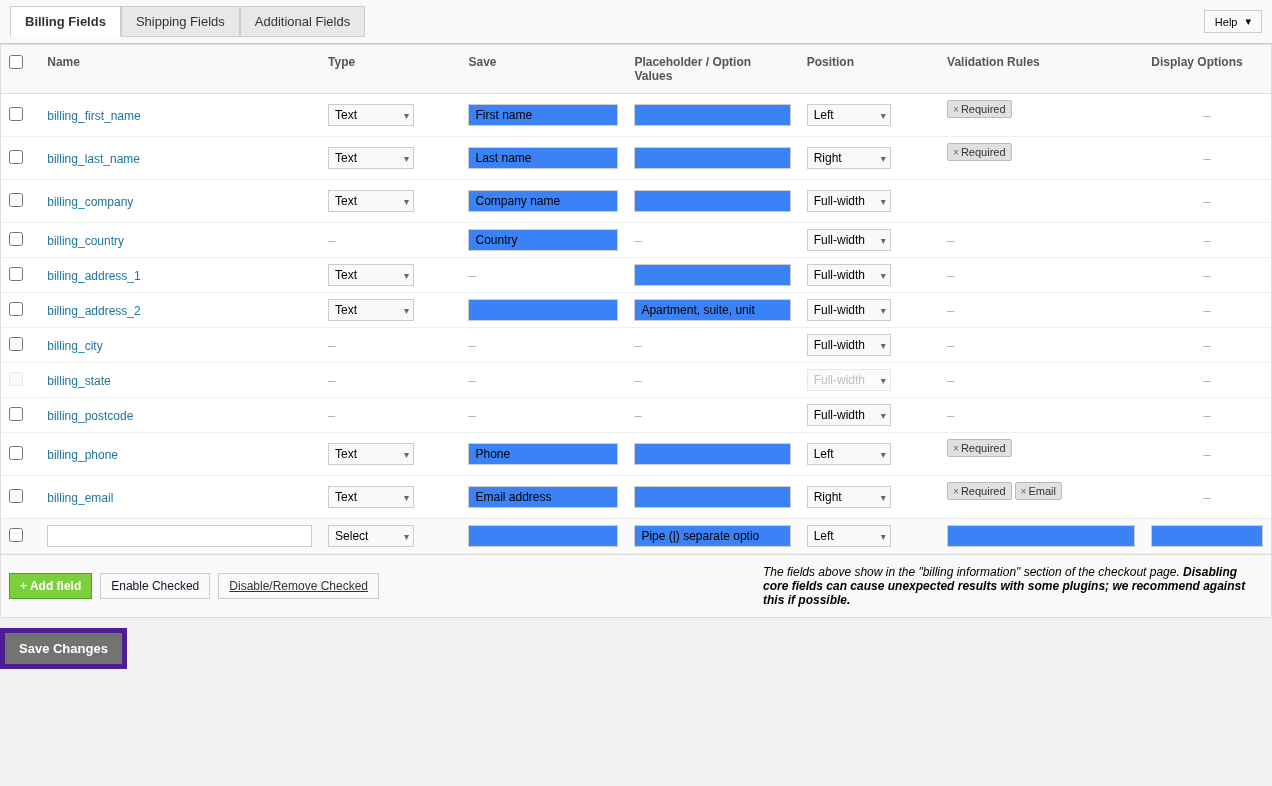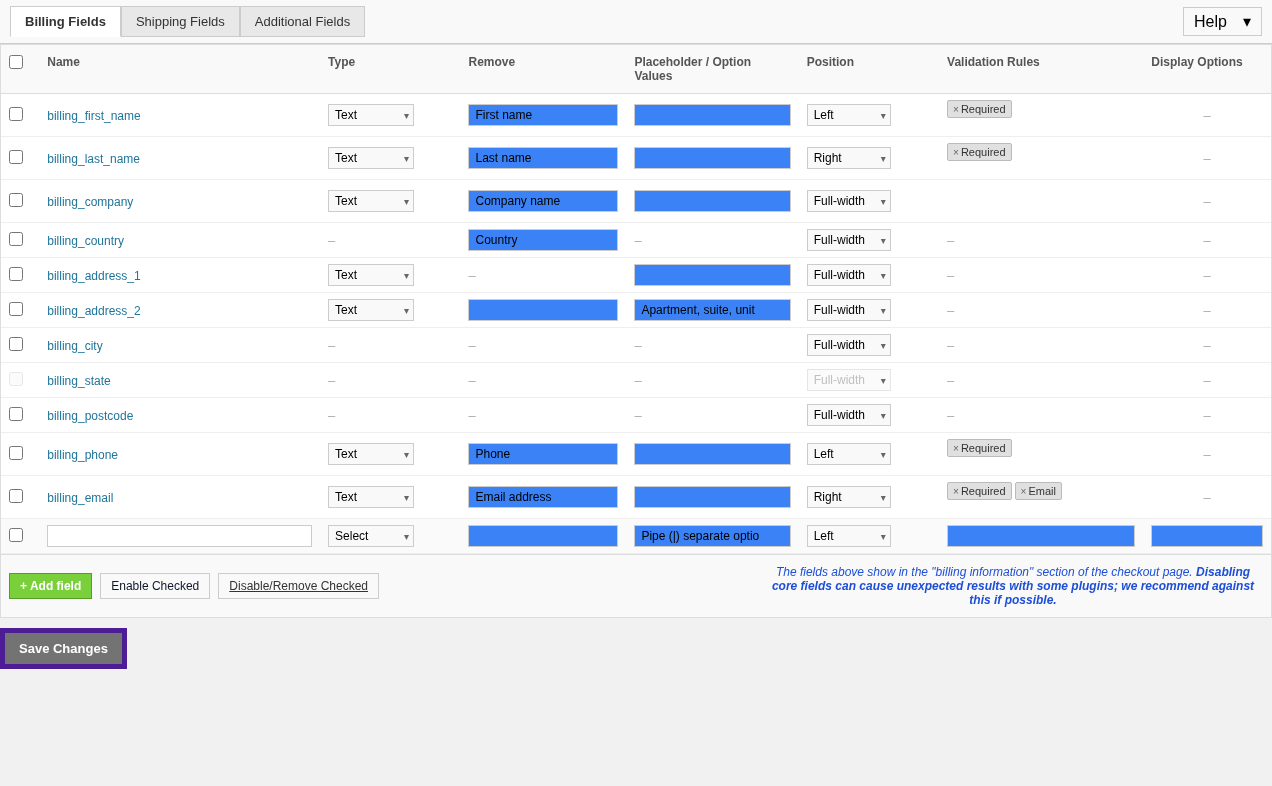--- a/index.html
+++ b/index.html
@@ -2,21 +2,21 @@
 <html><head>
   <meta charset="utf-8">
   <style>
     * { box-sizing: border-box; margin: 0; padding: 0; }
     body { font-family: Arial, sans-serif; font-size: 13px; background: #f1f1f1; color: #333; }
 
     .top-bar { display: flex; align-items: center; justify-content: space-between; padding: 6px 10px; background: #f9f9f9; border-bottom: 1px solid #ccc; }
     .tabs { display: flex; gap: 0; }
     .tab { padding: 7px 14px; border: 1px solid #ccc; background: #e8e8e8; cursor: pointer; font-size: 13px; color: #333; }
     .tab.active { background: #fff; border-bottom-color: #fff; font-weight: bold; }
-    .help-btn { padding: 4px 10px; border: 1px solid #ccc; background: #f9f9f9; cursor: pointer; font-size: 16px; display: flex; align-items: center; gap: 16px; }
+    .help-btn { padding: 4px 10px; border: 1px solid #ccc; background: #f9f9f9; cursor: pointer; font-size: 11px; display: flex; align-items: center; gap: 8px; }
 
     .main-content { background: #fff; border: 1px solid #ddd; margin: 0; }
 
     table { width: 100%; border-collapse: collapse; }
     thead tr { background: #f9f9f9; border-bottom: 1px solid #ddd; margin-top: 28px; }
     th { padding: 10px 8px; text-align: left; font-size: 12px; font-weight: 600; color: #555; vertical-align: top; }
     td { padding: 6px 8px; vertical-align: middle; border-bottom: 1px solid #eee; }
     tr.disabled td { color: #aaa; }
     tr.disabled input, tr.disabled select { opacity: 0.5; }
 
@@ -67,22 +67,22 @@
     }
     .btn-enable { 
       background: #f9f9f9; border: 1px solid #ccc; color: #0f172a; 
       padding: 5px 10px; cursor: pointer; font-size: 12px;
     }
     .btn-disable { 
       background: #f9f9f9; border: 1px solid #ccc; color: #333; 
       padding: 5px 10px; cursor: pointer; font-size: 12px; text-decoration: underline;
     }
     .info-text { 
-      font-size: 12px; color: #1d4ed8; font-style: italic; 
-      max-width: 500px; margin-left: auto; text-align: center;
+      font-size: 12px; color: #000000; font-style: italic; 
+      max-width: 500px; margin-left: auto;
     }
     .info-text strong { font-weight: bold; }
 
     .save-bar { padding: 10px 0; }
     .btn-save { 
       background: #737373; border: 5px solid #4c1d95; color: #fff; 
       padding: 8px 14px; cursor: pointer; font-size: 13px; font-weight: bold;
     }
 
     .new-field-row td { background: #fafafa; }
@@ -108,21 +108,21 @@
   </button>
 </div>
 
 <div class="main-content">
   <table>
     <thead>
       <tr>
         <th class="row-check"><input type="checkbox" style=""></th>
         <th class="col-name">Name</th>
         <th class="col-type">Type</th>
-        <th class="col-label">Remove</th>
+        <th class="col-label">Save</th>
         <th class="col-placeholder">Placeholder / Option Values</th>
         <th class="col-position">Position</th>
         <th class="col-validation">Validation Rules</th>
         <th class="col-display">Display Options</th>
       </tr>
     </thead>
     <tbody id="fields-body">
     <tr>
           <td><input type="checkbox" style=""></td>
           <td><a href="#" class="field-name">billing_first_name</a></td>

